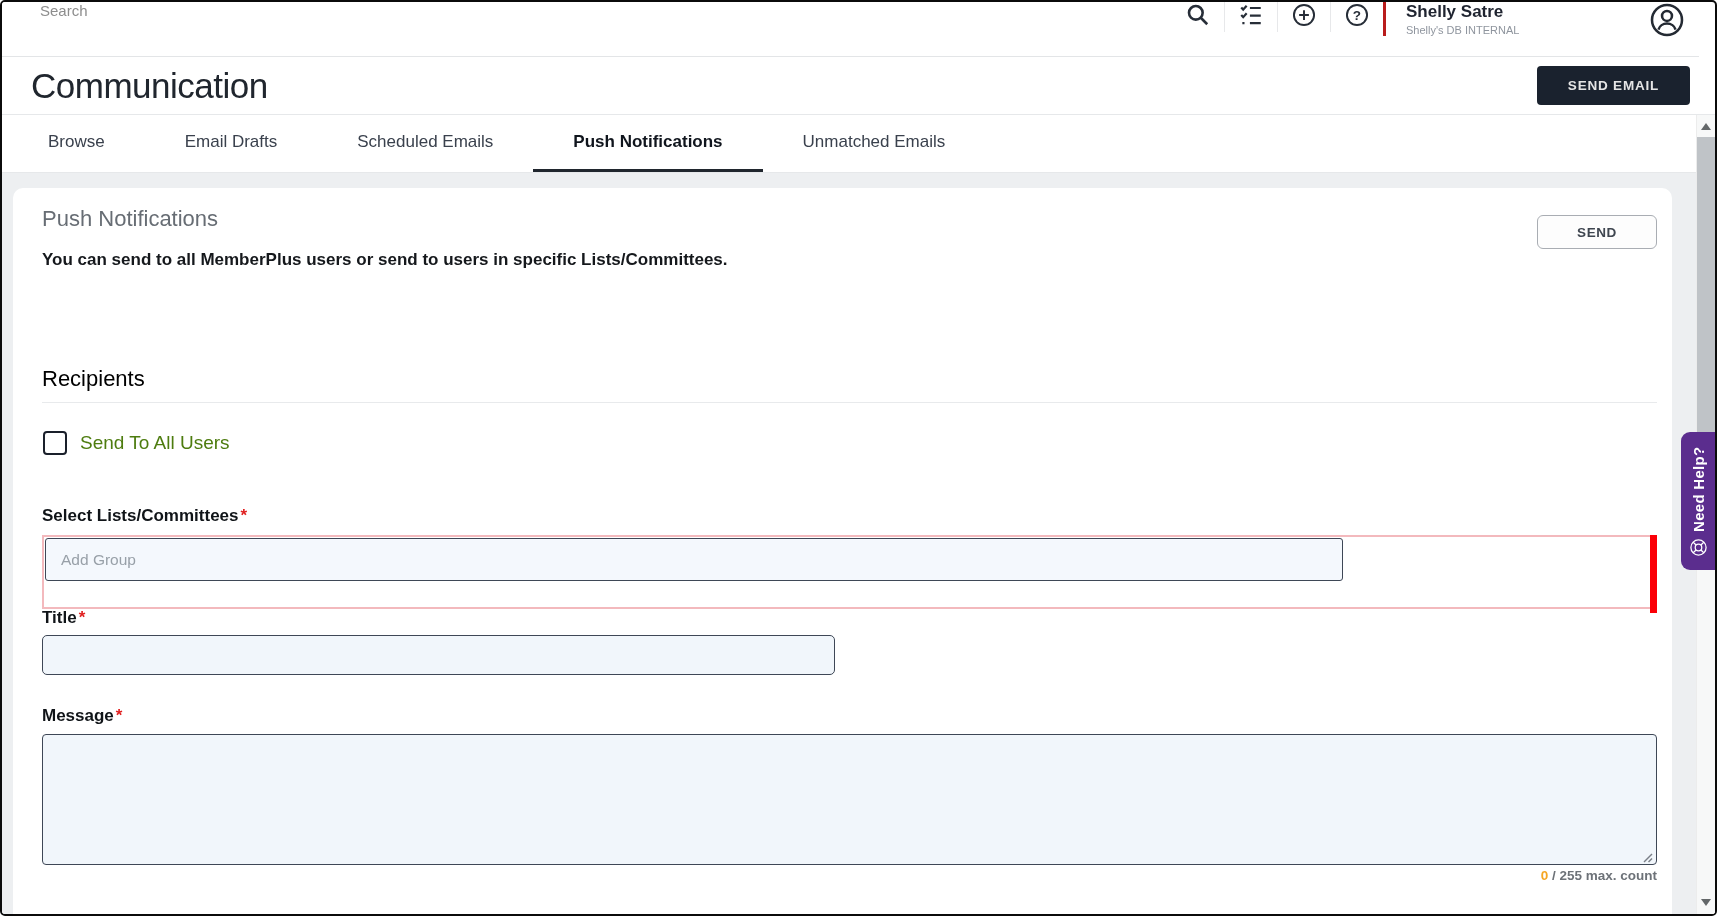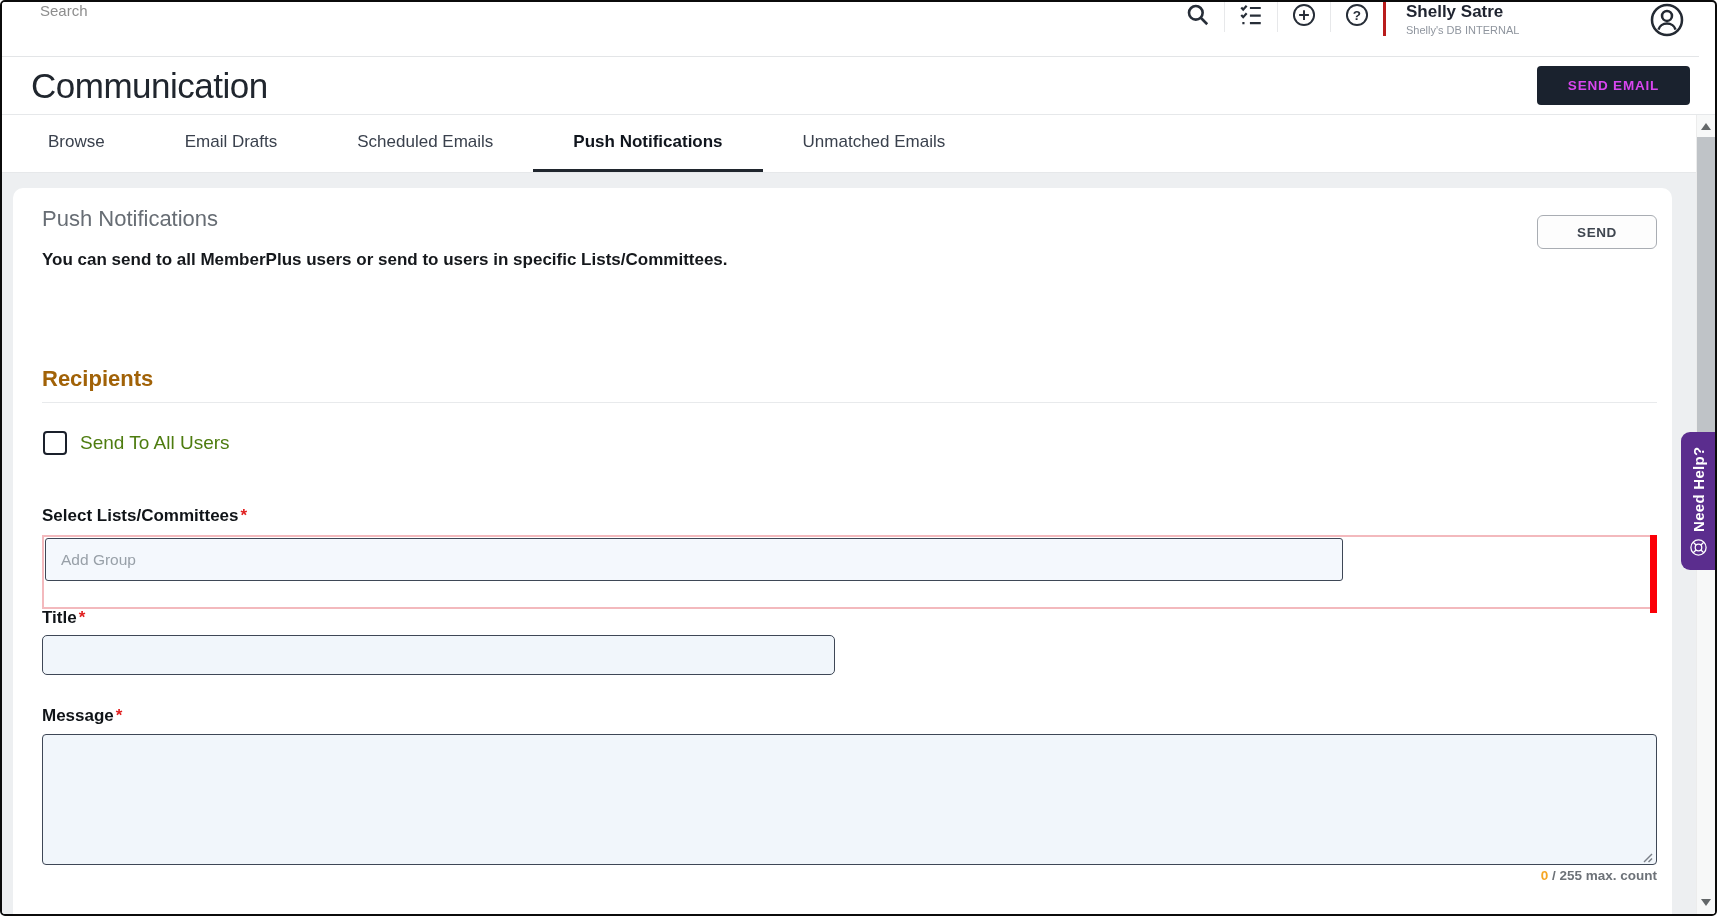--- a/index.html
+++ b/index.html
@@ -44,21 +44,21 @@
   .page-header {
     position:absolute; left:0; top:55px; right:0; height:58px;
     background:#fff; border-bottom:1px solid #e6e8ea;
   }
   .page-title {
     position:absolute; left:29px; top:9px;
     font-size:35px; font-weight:400; color:#20262e; letter-spacing:-0.5px;
   }
   .send-email-btn {
     position:absolute; right:25px; top:9px; width:153px; height:39px;
-    background:#1a222e; color:#d946ef; border:none; border-radius:4px;
+    background:#1a222e; color:#e5e5e5; border:none; border-radius:4px;
     font-family:"Liberation Sans",sans-serif;
     font-size:13.5px; font-weight:700; letter-spacing:0.8px; cursor:pointer;
   }
 
   
   .tabbar {
     position:absolute; left:0; top:113px; right:19px; height:58px;
     background:#fff; border-bottom:1px solid #e6e8ea;
     display:flex; padding-left:6px;
   }
@@ -87,21 +87,21 @@
     background:#fdfdfd; border:1px solid #a9adb3; border-radius:6px;
     font-family:"Liberation Sans",sans-serif;
     font-size:13.5px; font-weight:700; letter-spacing:0.6px; color:#3f4650; cursor:pointer;
   }
   .panel-desc {
     position:absolute; left:29px; top:62px;
     font-size:17px; font-weight:700; color:#15181c;
   }
   .recipients-heading {
     position:absolute; left:29px; top:178px;
-    font-size:22px; font-weight:700; color:#a16207;
+    font-size:22px; font-weight:400; color:#000000;
   }
   .recipients-divider {
     position:absolute; left:29px; top:214px; width:1615px; height:0;
     border-top:1px solid #e8eaec;
   }
   .checkbox-row {
     position:absolute; left:30px; top:243px;
     display:flex; align-items:center; gap:13px; cursor:pointer;
   }
   .checkbox {

